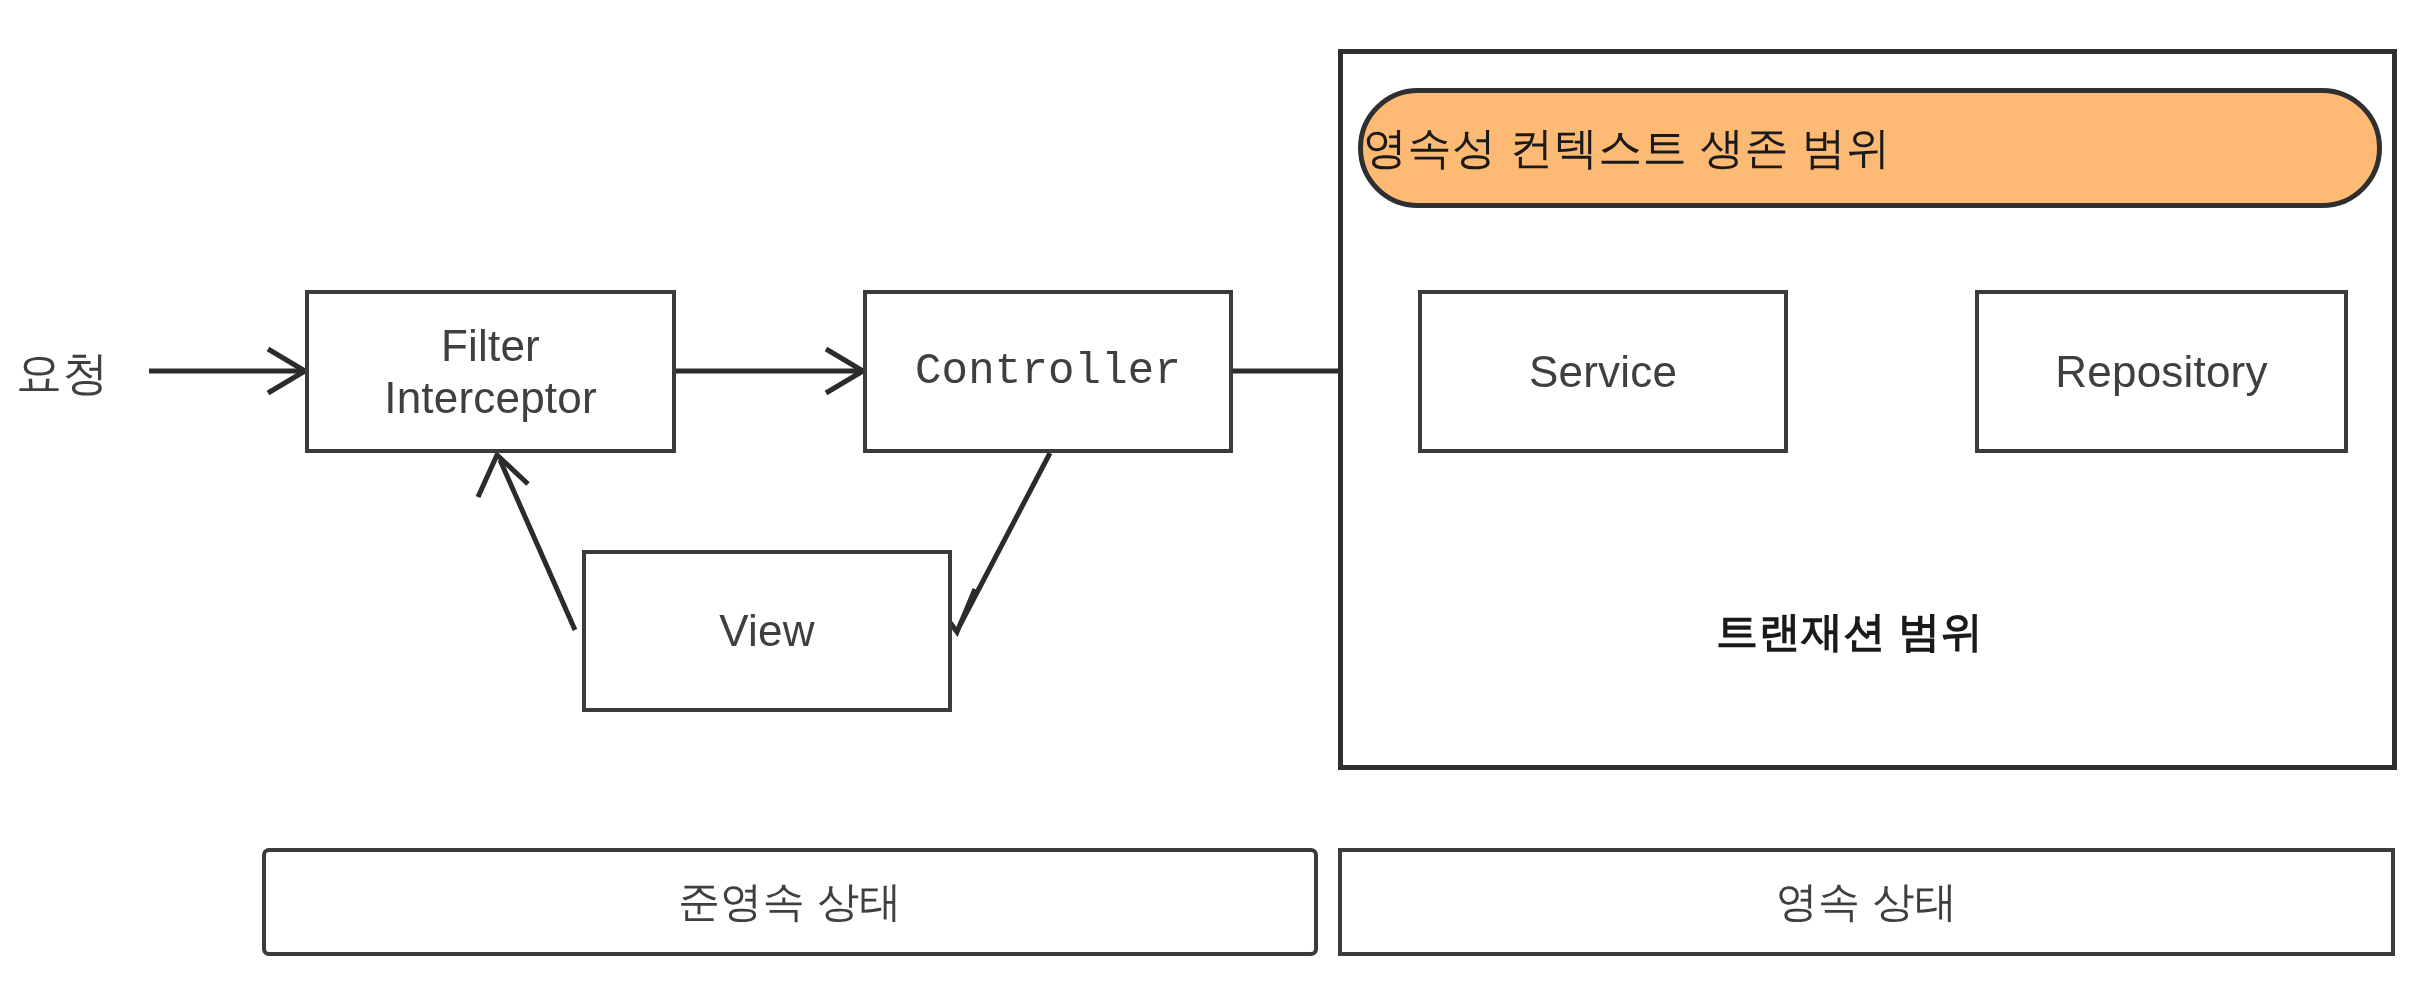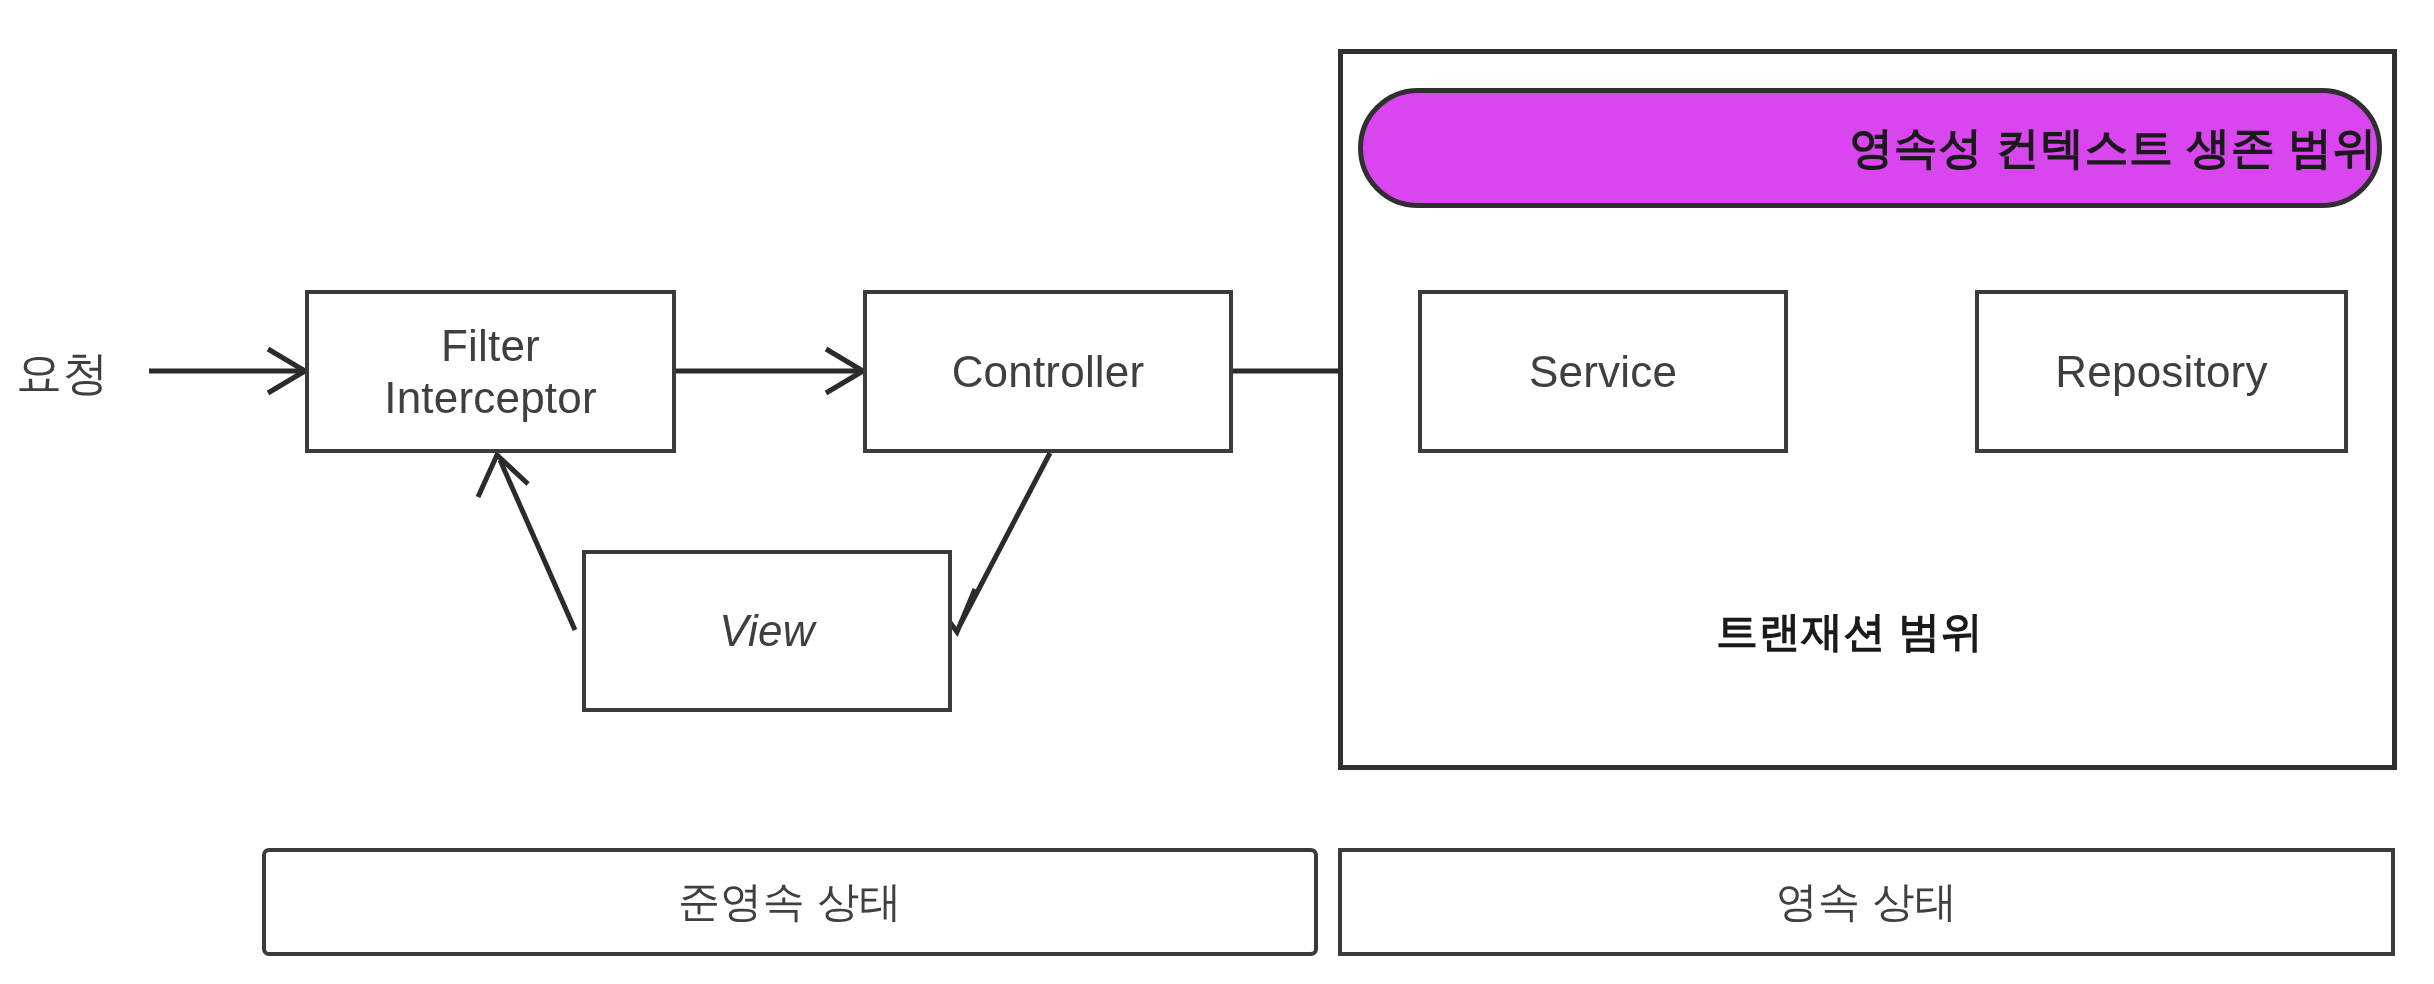--- a/index.html
+++ b/index.html
@@ -43,29 +43,29 @@
   .scope-box {
     position: absolute;
     box-sizing: border-box;
     background: #ffffff;
     border: 5px solid #2f2f2f;
     z-index: 1;
   }
   .pill {
     position: absolute;
     box-sizing: border-box;
-    background: #d946ef;
+    background: #fdba74;
     border: 5px solid #2f2f2f;
     border-radius: 999px;
     display: flex;
     align-items: center;
-    justify-content: flex-end;
+    justify-content: flex-start;
     color: #1a1a1a;
     font-size: 44px;
-    font-weight: 700;
+    font-weight: 400;
     letter-spacing: 0.5px;
     z-index: 4;
   }
   .scope-label {
     position: absolute;
     color: #1a1a1a;
     font-size: 42px;
     font-weight: 700;
     letter-spacing: 0.5px;
     z-index: 4;
@@ -142,25 +142,25 @@
     </g>
   </svg>
 
   <div class="ext-label" style="left:16px; top:343px;">요청</div>
 
   <div class="node two-line" style="left:305px; top:290px; width:371px; height:163px; flex-direction:column;">
     <span>Filter</span>
     <span>Interceptor</span>
   </div>
 
-  <div class="node" style="left:863px; top:290px; width:370px; height:163px;">
+  <div class="node" style="left:863px; top:290px; width:370px; height:163px;font-family:Liberation Mono, monospace;">
     <span>Controller</span>
   </div>
 
-  <div class="node" style="left:582px; top:550px; width:370px; height:162px;font-style:italic;">
+  <div class="node" style="left:582px; top:550px; width:370px; height:162px;">
     <span>View</span>
   </div>
 
   <div class="node" style="left:1418px; top:290px; width:370px; height:163px;">
     <span>Service</span>
   </div>
 
   <div class="node" style="left:1975px; top:290px; width:373px; height:163px;">
     <span>Repository</span>
   </div>

